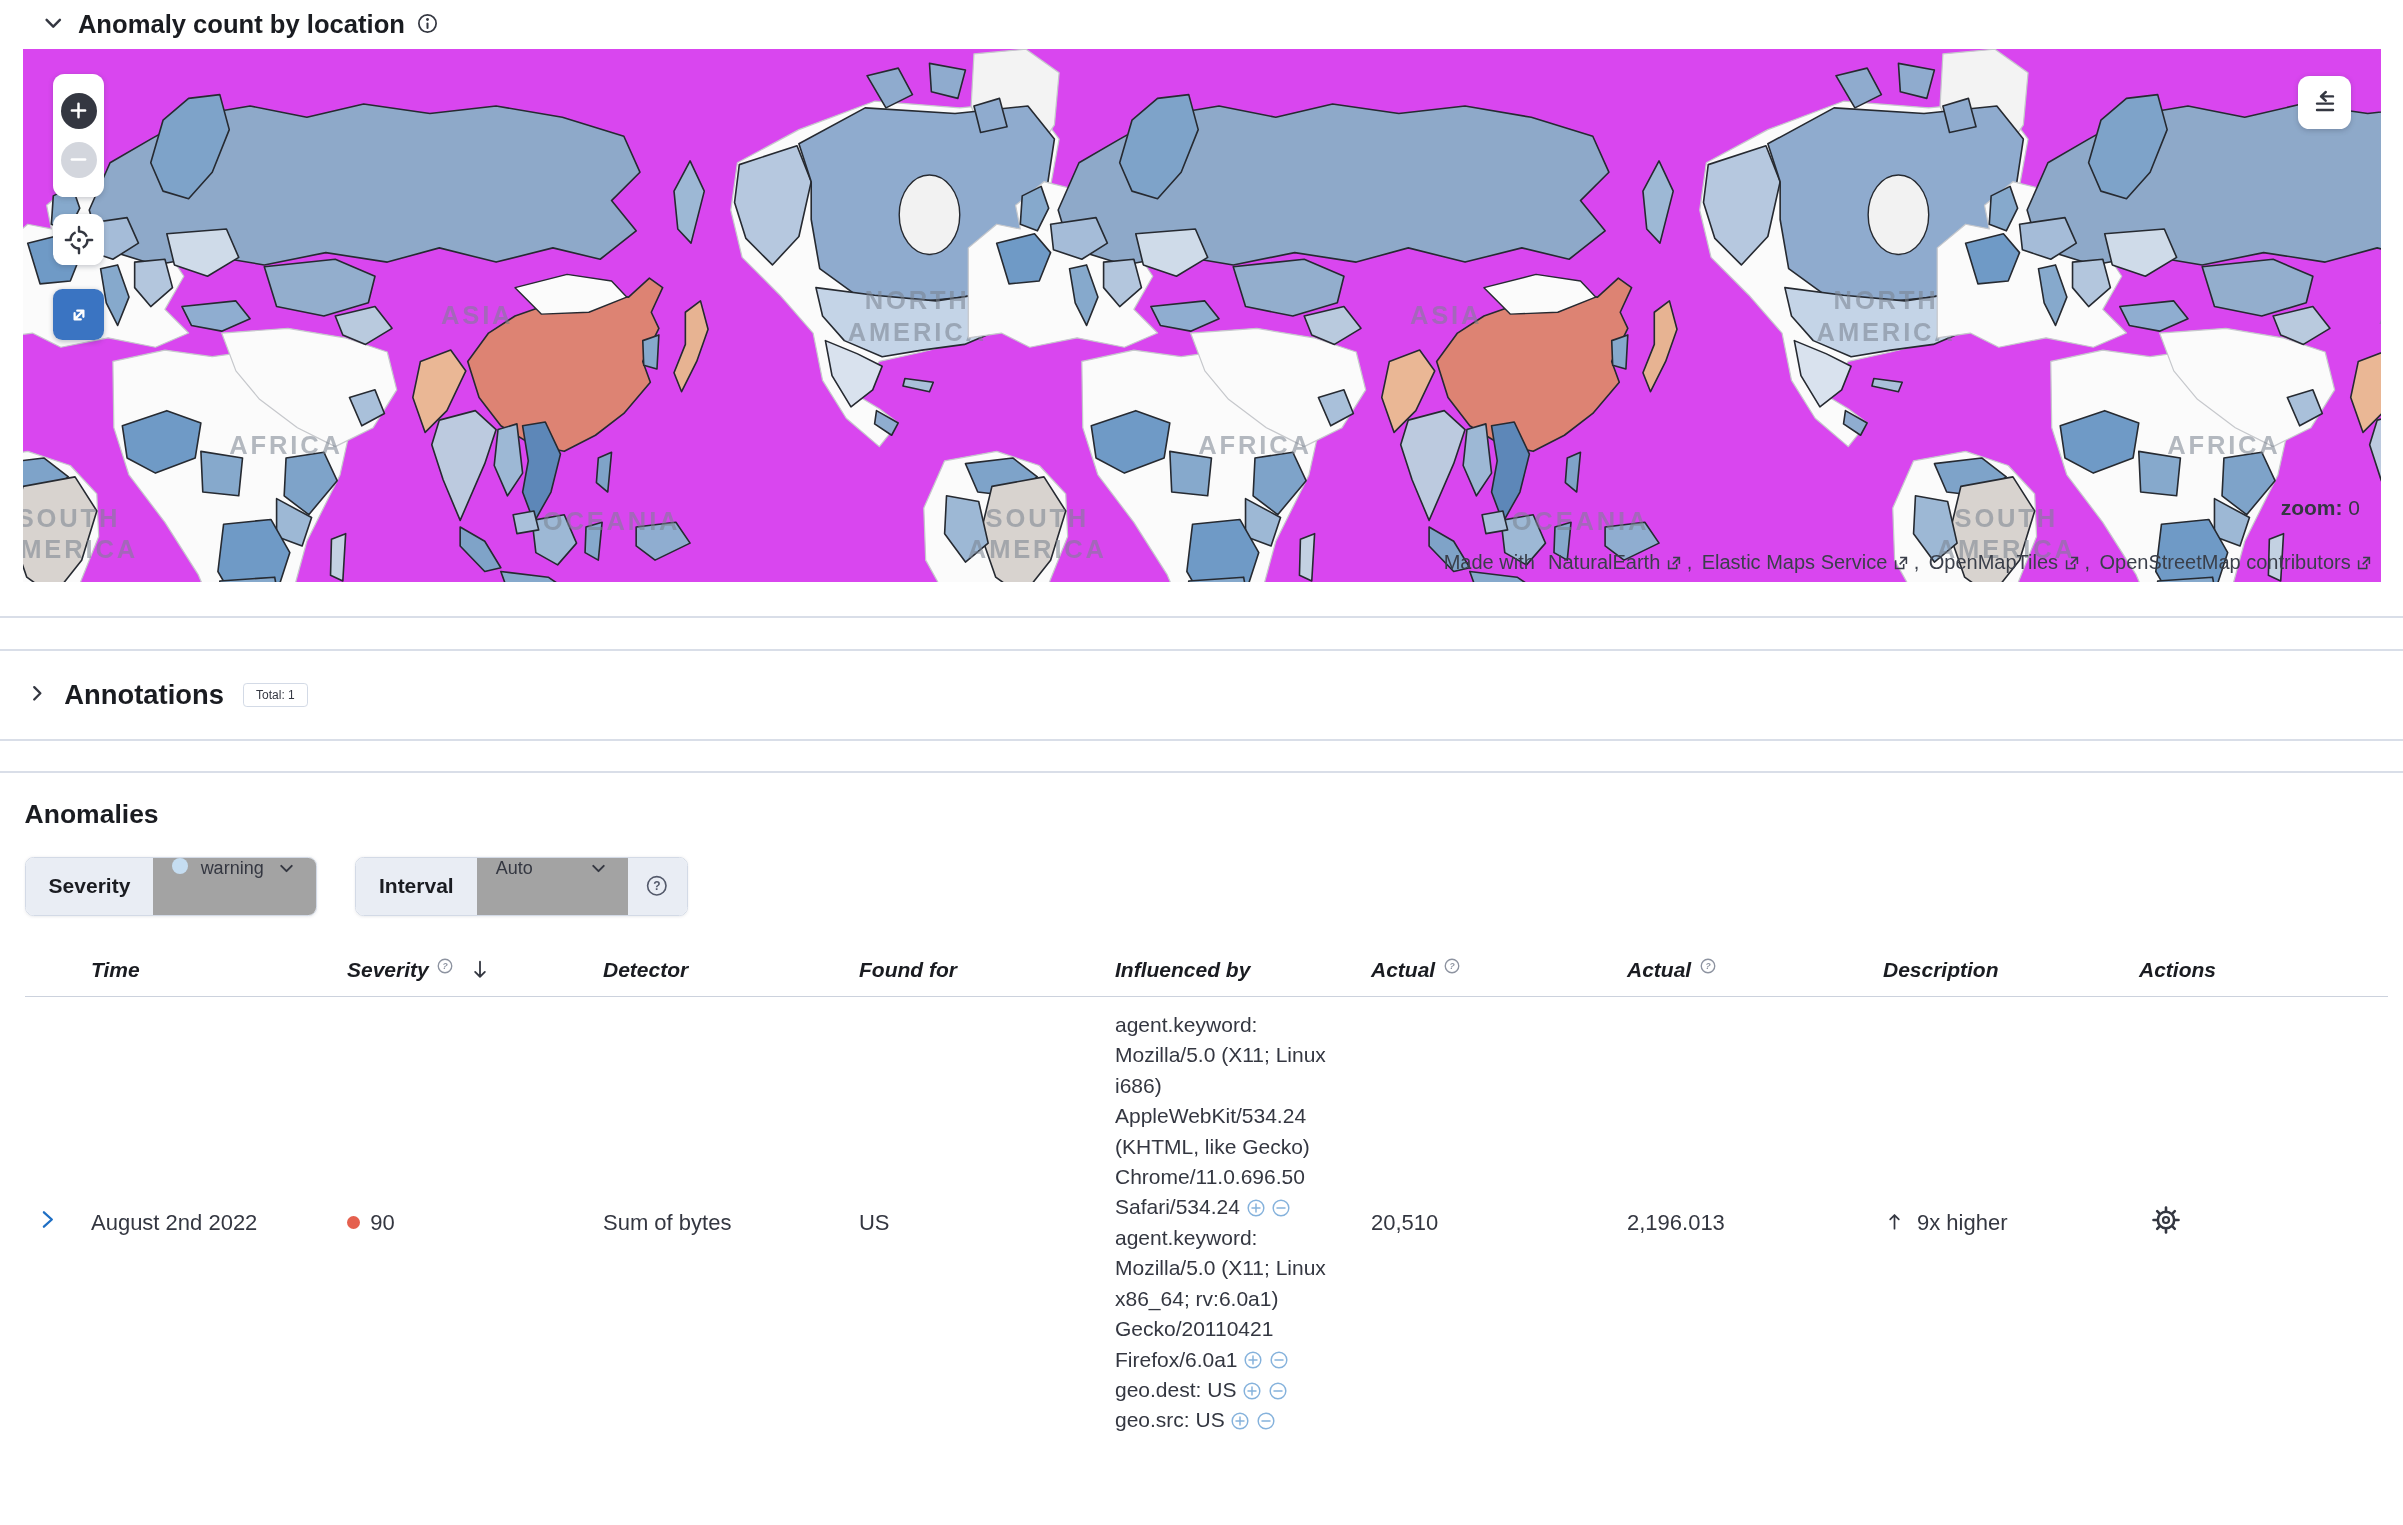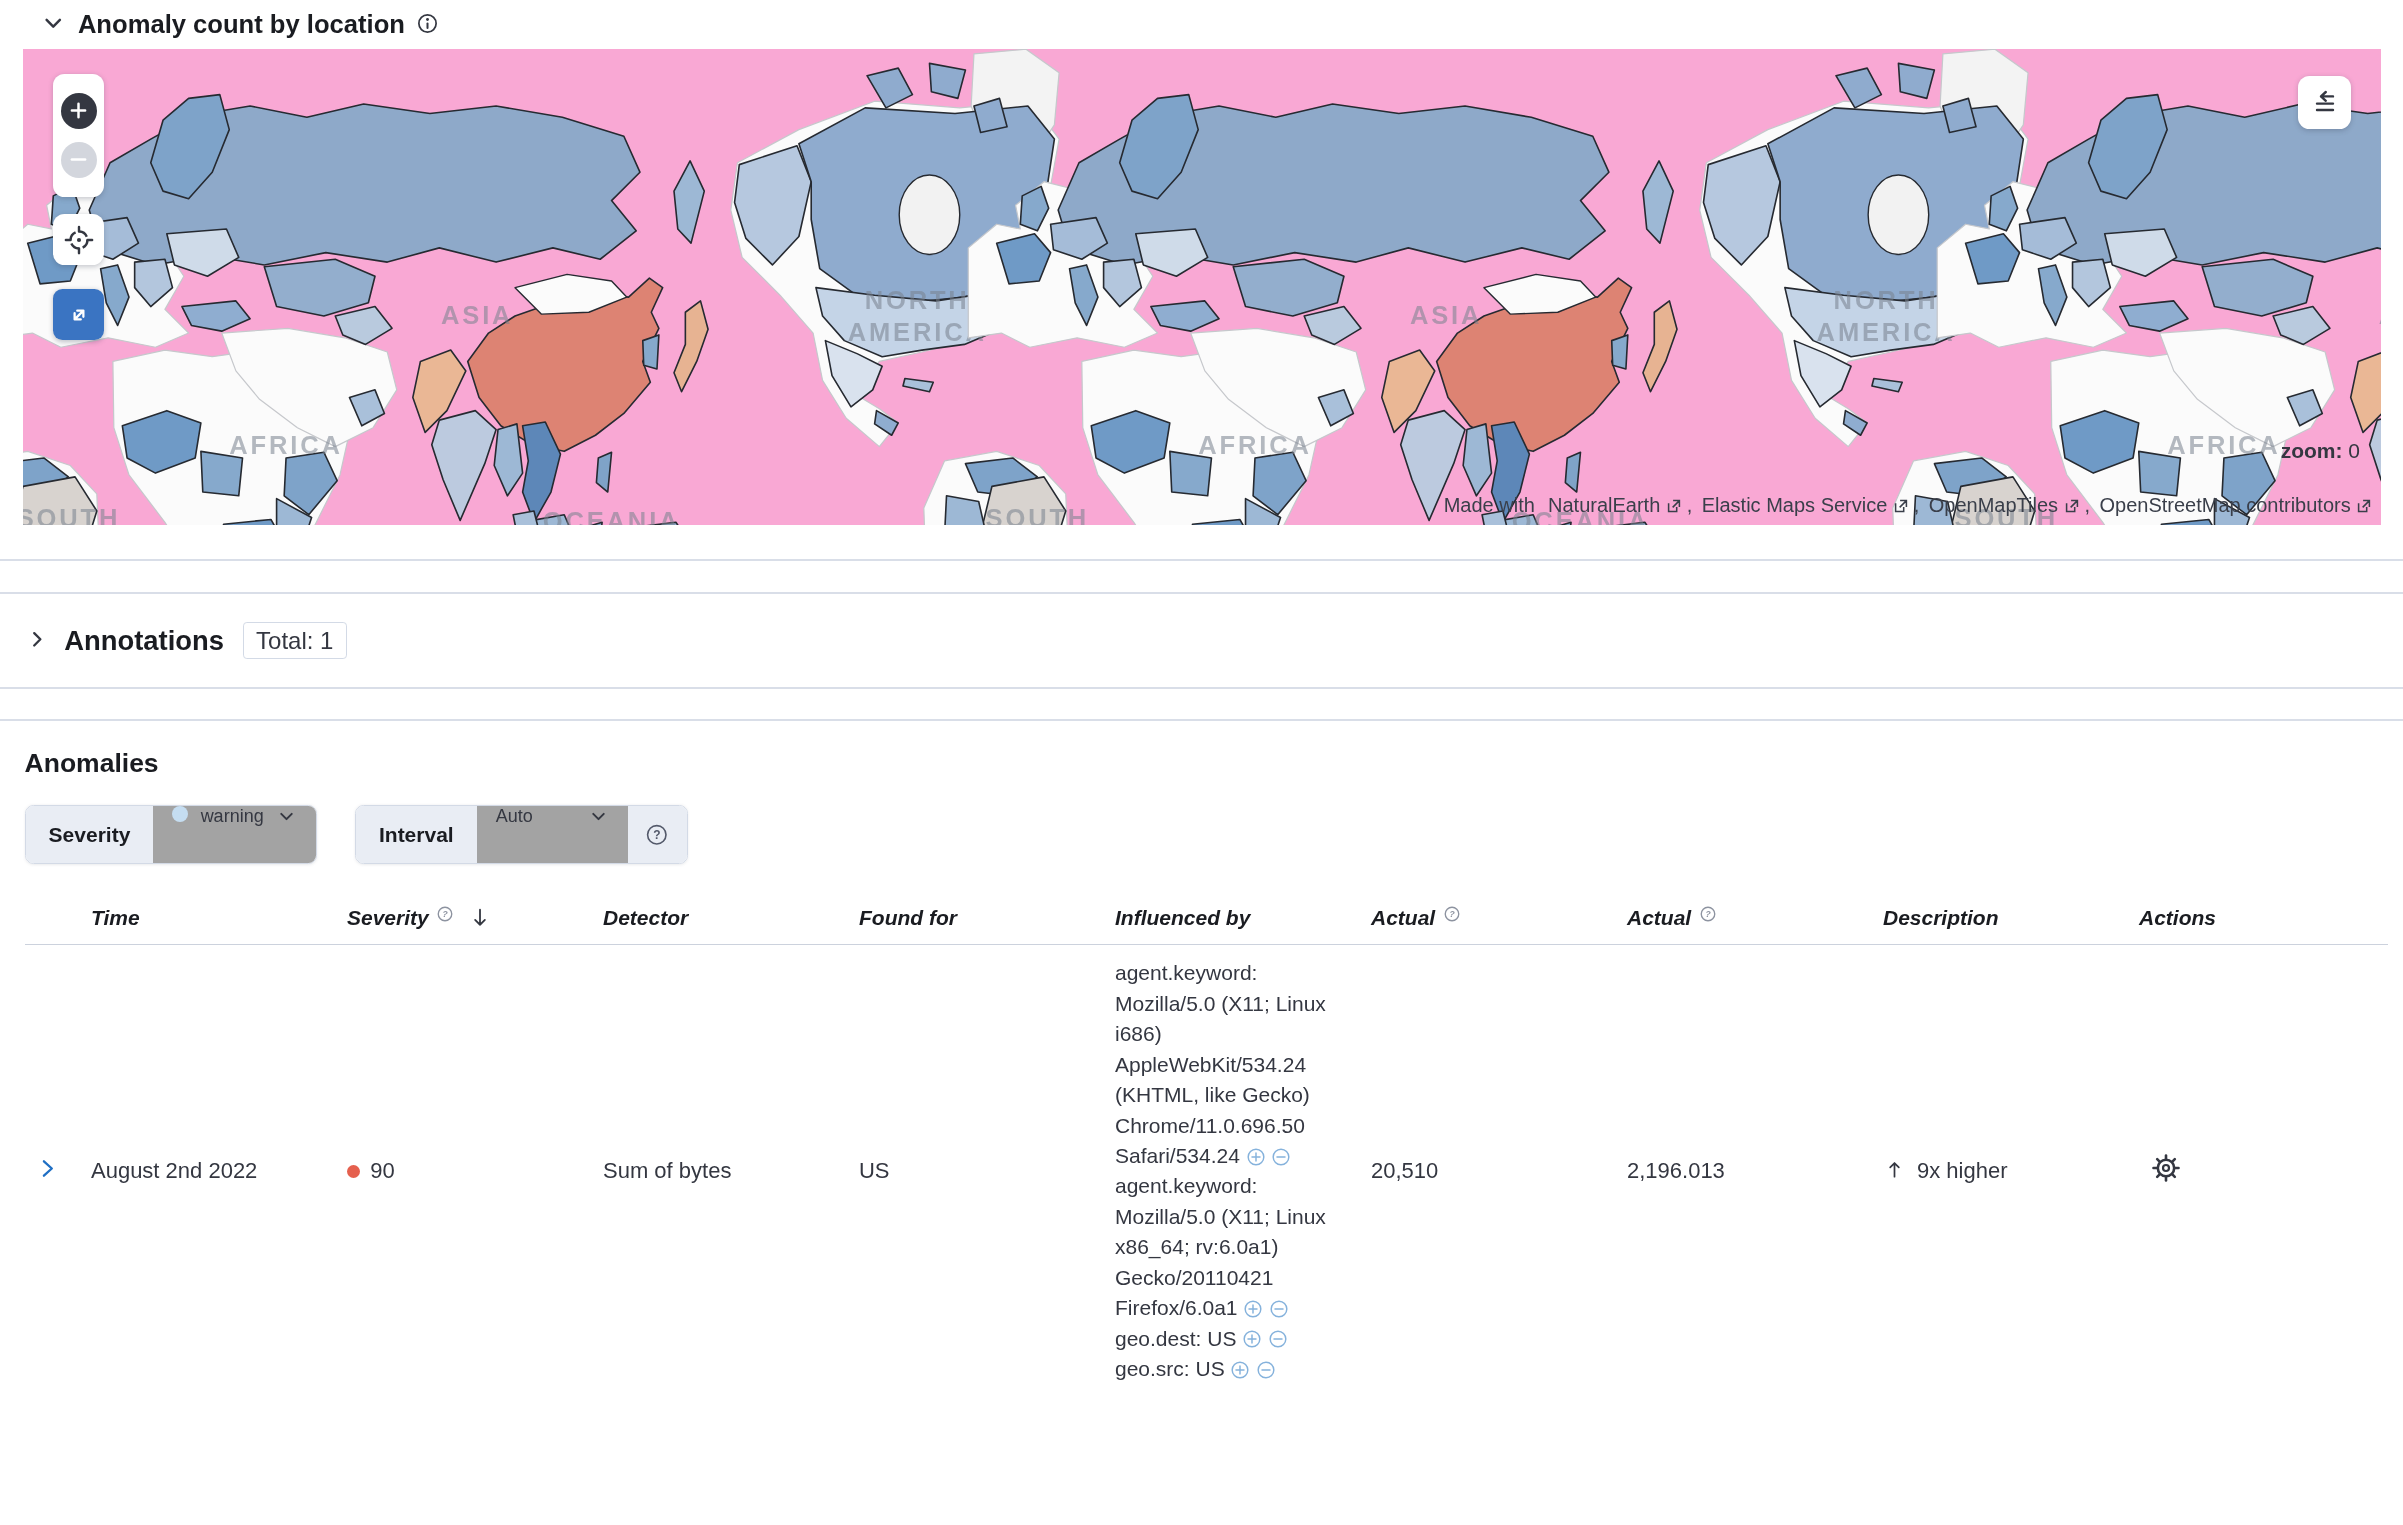--- a/index.html
+++ b/index.html
@@ -5,21 +5,21 @@
   * { box-sizing: border-box; margin: 0; padding: 0; }
   html,body { width: 2404px; height: 1526px; overflow: hidden; background: #fff;
     font-family: "Liberation Sans", sans-serif; color: #343741; }
 
   
   .sec-head { display:flex; align-items:center; gap:11.4px; height:49px; padding:0 40px; }
   .sec-title { font-size:25.6px; font-weight:700; color:#1a1c21; }
   .icon { display:inline-block; flex:none; }
 
   
-  .map-wrap { position:relative; margin:0 23px; height:476px; background:#f9a8d4; overflow:hidden; }
+  .map-wrap { position:relative; margin:0 23px; height:533px; background:#d946ef; overflow:hidden; }
   .map-svg { position:absolute; left:0; top:0; }
   .map-label { font-weight:700; letter-spacing:3px; fill:#79828f; opacity:.55; font-size:27px; }
   .ctl { position:absolute; background:#fff; border-radius:11.4px;
          box-shadow:0 1.9px 5.7px rgba(50,60,80,.25); display:flex; align-items:center; justify-content:center; }
   .zoom-panel { left:30px; top:24.6px; width:51px; height:123px; flex-direction:column; gap:13.2px; }
   .round-btn { width:36px; height:36px; border-radius:50%; border:none; display:flex; align-items:center; justify-content:center; cursor:pointer; }
   .plus-btn { background:#343741; }
   .minus-btn { background:#d3d6dd; }
   .locate-btn { left:30px; top:165px; width:51px; height:51px; }
   .expand-btn { left:30px; top:240px; width:51px; height:51px; background:#3a74c2; border-radius:9.5px;
@@ -30,21 +30,21 @@
   .attribution { position:absolute; right:7.6px; bottom:7.6px; font-size:20px; color:#3a3f4a;
                  display:flex; align-items:center; gap:3.8px; white-space:pre; }
   .attr-item { display:inline-flex; align-items:center; gap:4.7px; }
 
   
   .hr { height:1.9px; background:#d9dee8; }
 
   
   .annotations-row { display:flex; align-items:center; gap:15px; padding:28px 24.6px; }
   .annotations-title { font-size:27.4px; font-weight:700; color:#1a1c21; }
-  .badge { font-size:24px; color:#343741; border:0.9px solid #d3dae6; border-radius:3.8px;
+  .badge { font-size:12px; color:#343741; border:0.9px solid #d3dae6; border-radius:3.8px;
            padding:3.8px 12.3px; background:#fff; margin-left:3.8px; }
 
   
   .anomalies { padding:26.5px 24.6px 0 24.6px; }
   .anomalies-title { font-size:26.5px; font-weight:700; color:#1a1c21; }
   .filters { margin-top:26.5px; display:flex; gap:38px; }
   .filter-group { display:flex; align-items:stretch; height:59px; border:0.9px solid #d3dae6;
                   border-radius:8.5px; overflow:hidden; box-shadow:0 0.9px 2.8px rgba(80,90,110,.12); }
   .fg-label { background:#e9edf4; padding:0 23px; display:flex; align-items:center;
               font-size:21px; font-weight:700; color:#1a1c21; }

